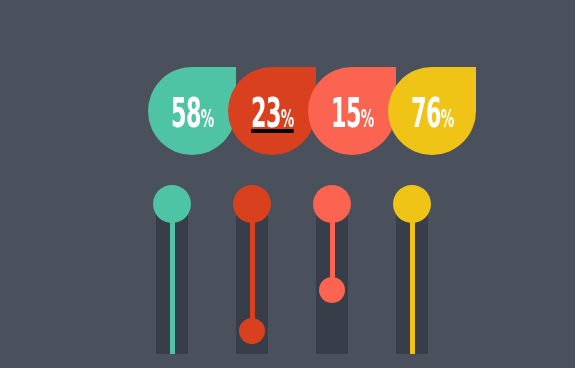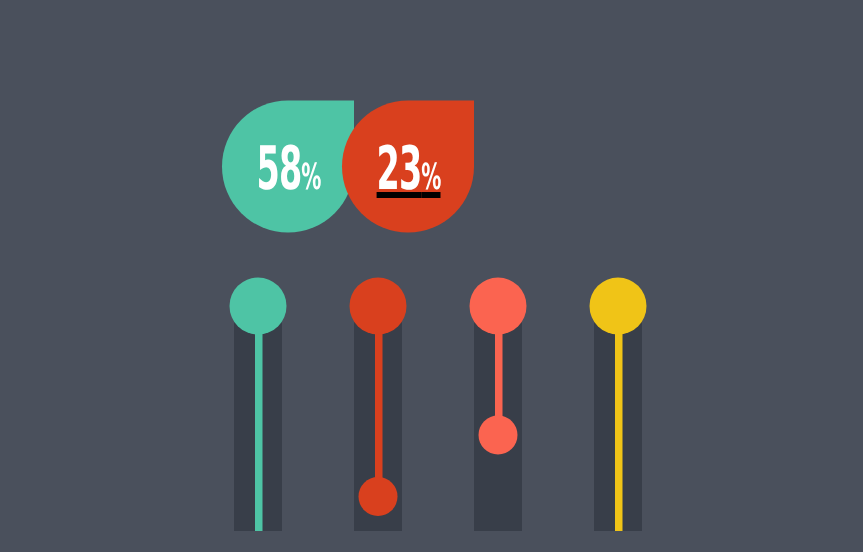--- a/index.html
+++ b/index.html
@@ -89,21 +89,27 @@
   <div class="badge-row">
 
     <div class="badge" id="badge-0" style="left: 134px; top: 67px; background: rgb(78, 196, 165);">
       <span class="badge-value" style="color: rgb(255, 255, 255);"><span>58</span><span class="pct">%</span></span>
     </div>
 
     <div class="badge" id="badge-1" style="left: 214px; top: 67px; background: rgb(217, 64, 30); text-decoration: underline;">
       <span class="badge-value" style="color: rgb(255, 255, 255);"><span>23</span><span class="pct">%</span></span>
     </div>
 
+    <div class="badge" id="badge-2" style="left: 294px; top: 67px; background: rgb(251, 100, 80);">
+      <span class="badge-value" style="color: rgb(255, 255, 255);"><span>15</span><span class="pct">%</span></span>
+    </div>
 
+    <div class="badge" id="badge-3" style="left: 374px; top: 67px; background: rgb(240, 196, 23);">
+      <span class="badge-value" style="color: rgb(255, 255, 255);"><span>76</span><span class="pct">%</span></span>
+    </div>
 
   </div>
 
   <div class="gauge" id="gauge-0">
     <div class="gauge-track" style="left: 156px; top: 210px; width: 32px; height: 144px; background: rgb(56, 62, 73);"></div>
     <div class="gauge-stem" style="left: 169.5px; top: 204px; width: 5px; height: 150px; background: rgb(78, 196, 165);"></div>
     <div class="gauge-knob" style="left: 153px; top: 185px; width: 38px; height: 38px; background: rgb(78, 196, 165);"></div>
   </div>
 
   <div class="gauge" id="gauge-1">

